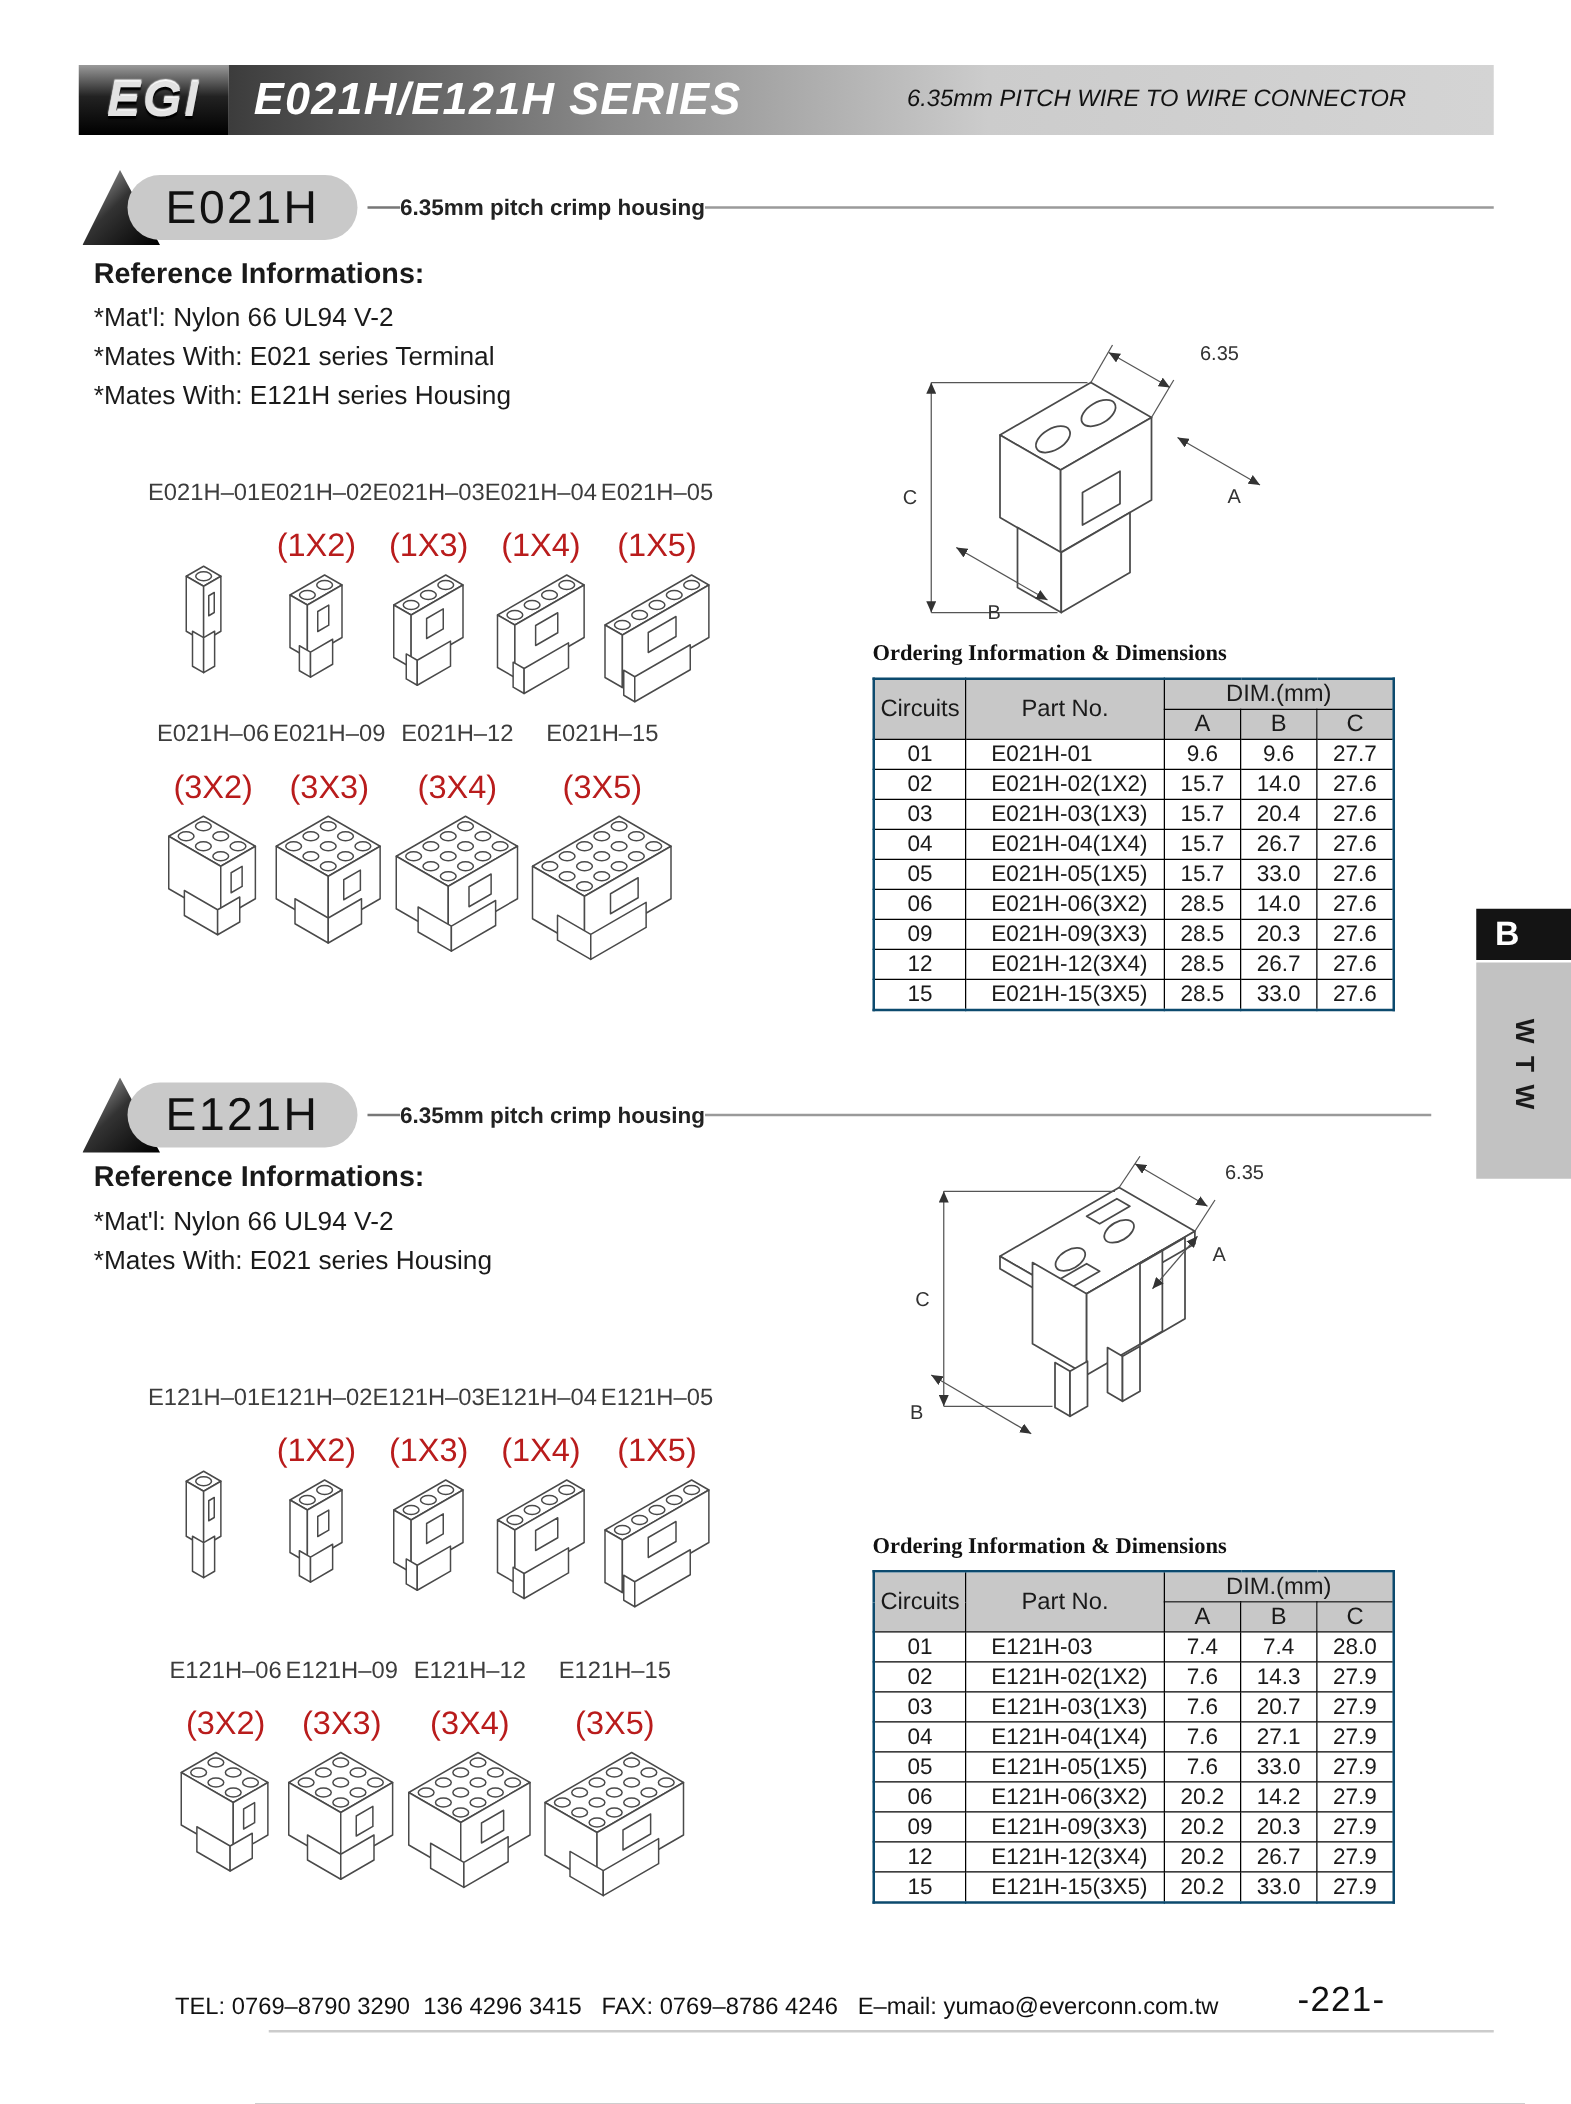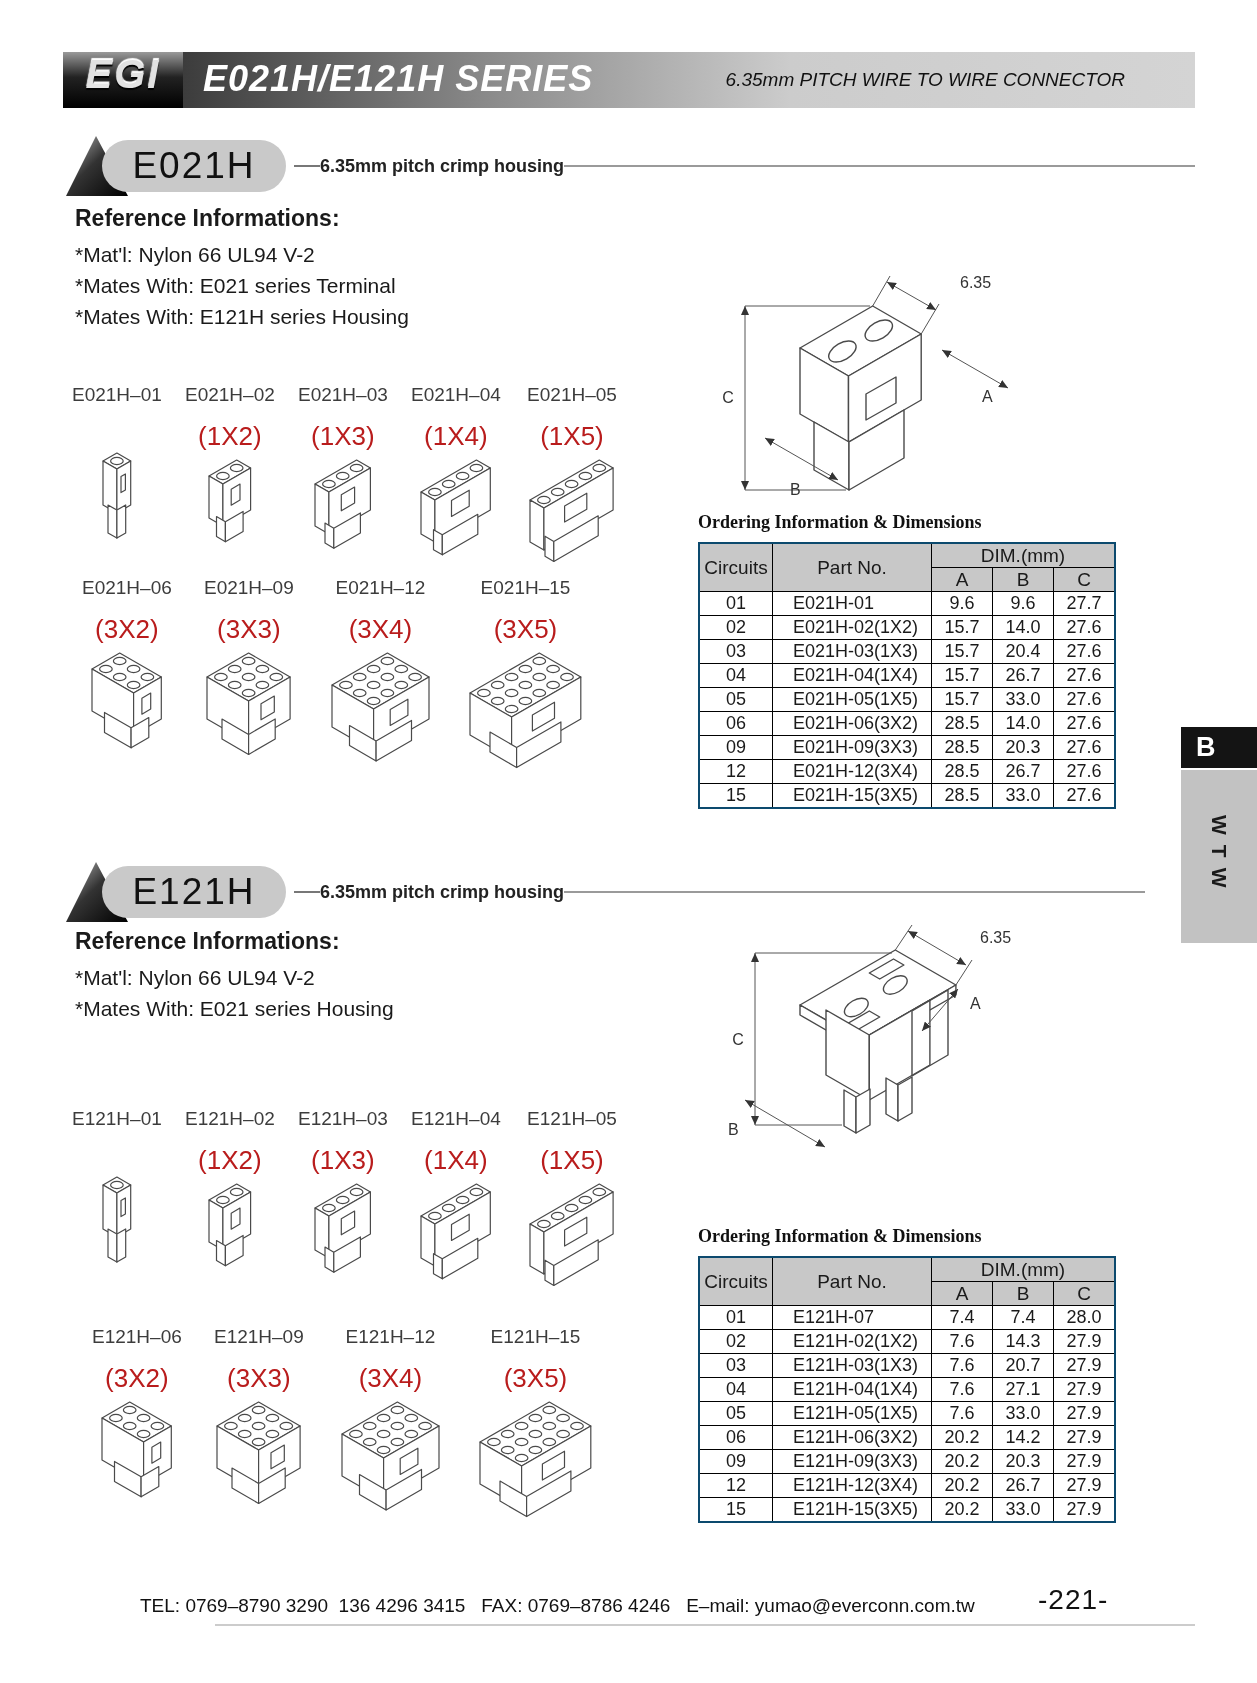--- a/index.html
+++ b/index.html
@@ -2,21 +2,21 @@
 <html><head>
 <meta charset="utf-8">
 <style>
   html,body{margin:0;padding:0;background:#888;}
   .page{position:relative;width:1257px;height:1683px;background:#fff;margin:0 auto;
         font-family:"Liberation Sans",sans-serif;color:#1a1a1a;overflow:hidden;}
   .abs{position:absolute;}
 
   
   .logo{left:63px;top:52px;width:120px;height:56px;background:linear-gradient(180deg,#9a9a9a,#222 45%,#000);
-        display:flex;align-items:flex-start;justify-content:center;}
+        display:flex;align-items:center;justify-content:center;}
   .logo span{font-size:40px;font-weight:bold;font-style:italic;letter-spacing:2px;color:#e2e2e2;
         text-shadow:0 2px 1px #000,0 -2px 1px #fff;}
   .titlebar{left:183px;top:52px;width:1012px;height:56px;
         background:linear-gradient(90deg,#3c3c3c 0%,#8a8a8a 30%,#cccccc 60%,#d4d4d4 100%);font-style:italic;}
   .series{position:absolute;left:20px;top:6px;font-size:36px;font-weight:bold;color:#fff;letter-spacing:1px;}
   .subtitle{position:absolute;right:70px;top:17px;font-size:19px;color:#111;}
 
   
   .badge-cap{width:184px;height:52px;background:#c9c9c9;border-radius:27px;
         display:flex;align-items:center;justify-content:center;
@@ -24,21 +24,21 @@
   .tagline-row{height:52px;display:flex;align-items:center;}
   .dash{width:26px;height:2px;background:#777;flex:0 0 auto;}
   .tagline{font-size:18px;font-weight:600;color:#222;white-space:nowrap;}
   .rule{flex:1;height:2px;background:#9a9a9a;}
 
   
   .ref-title{font-size:23px;font-weight:bold;margin-bottom:7px;}
   .ref-line{font-size:21px;line-height:31px;}
 
   
-  .thumbrow{display:flex;justify-content:space-between;align-items:flex-start;}
+  .thumbrow{display:flex;justify-content:center;align-items:flex-start;}
   .thumb{display:flex;flex-direction:column;align-items:center;}
   .tlabel{font-size:19px;color:#3c3c3c;white-space:nowrap;}
   .tsub{font-size:26px;color:#b91c1c;min-height:24px;margin-top:15px;}
   .tdraw{margin-top:2px;}
 
   
   .ordtitle{font-family:"Liberation Serif",serif;font-size:18px;font-weight:bold;color:#111;}
   table.ordtable{border-collapse:collapse;border:2px solid #0c4a6e;table-layout:fixed;}
   .ordtable th,.ordtable td{border:1px solid #000;text-align:center;font-weight:normal;
         font-size:18px;height:23px;padding:0 3px;overflow:hidden;white-space:nowrap;}
@@ -664,21 +664,21 @@
       </tr>
       <tr>
         <th class="w-dim">A</th>
         <th class="w-dim">B</th>
         <th class="w-dim">C</th>
       </tr>
     </thead>
     <tbody>
         <tr>
           <td>01</td>
-          <td class="c-part">E121H-07</td>
+          <td class="c-part">E121H-03</td>
           <td>7.4</td>
           <td>7.4</td>
           <td>28.0</td>
         </tr>
         <tr>
           <td>02</td>
           <td class="c-part">E121H-02(1X2)</td>
           <td>7.6</td>
           <td>14.3</td>
           <td>27.9</td>

